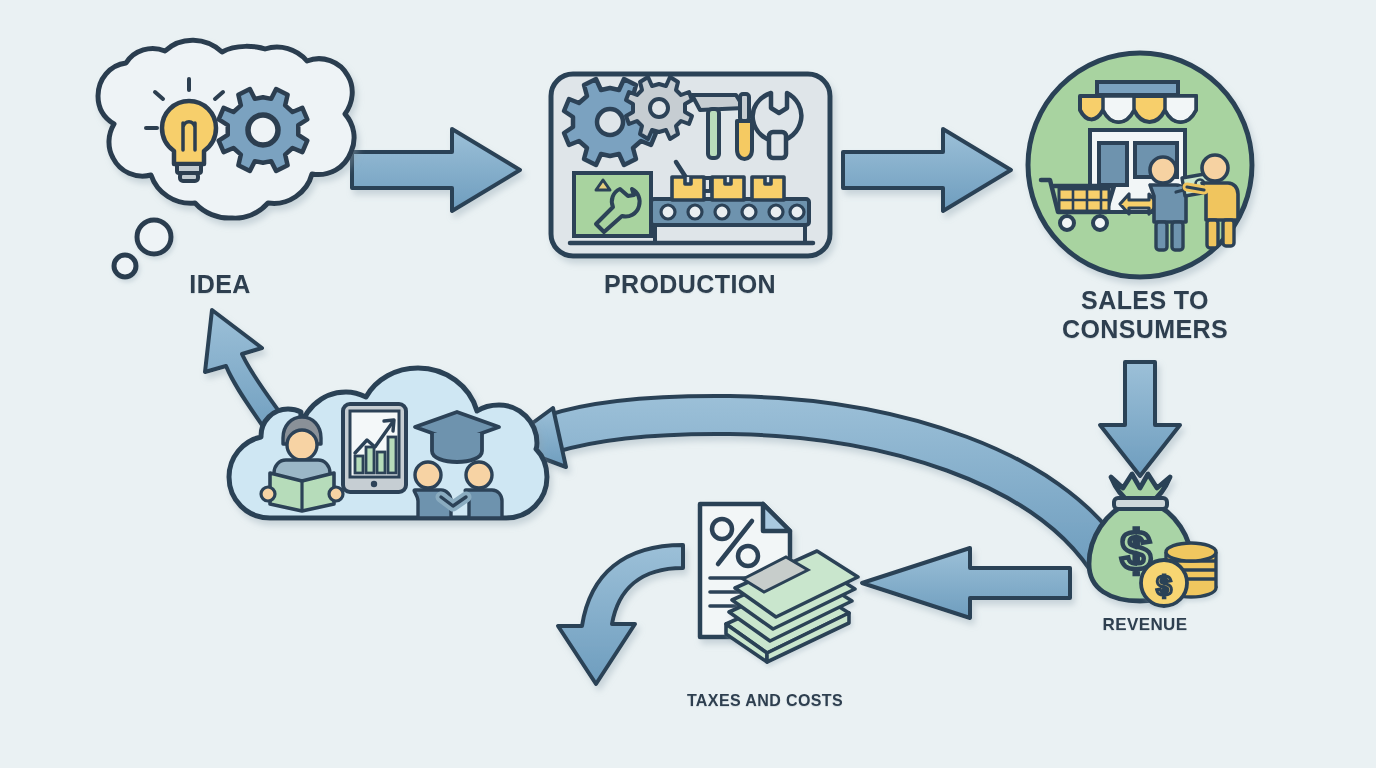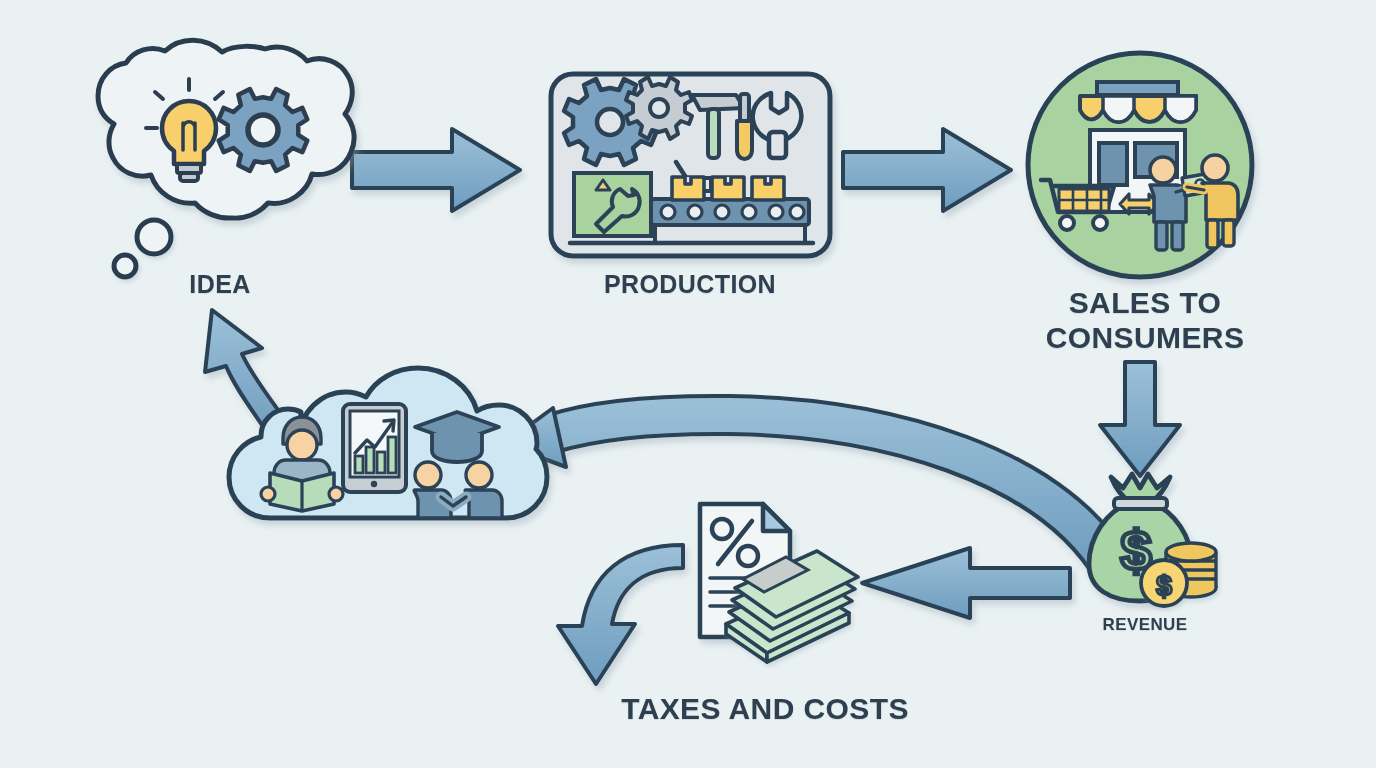--- a/index.html
+++ b/index.html
@@ -32,23 +32,23 @@
     font-weight: bold;
     letter-spacing: 0.4px;
     text-align: center;
     line-height: 1.16;
     white-space: pre-line;
     text-shadow: 0 1px 1px rgba(150,165,175,0.30);
     user-select: none;
   }
   .lbl-idea      { left: 150px; top: 270px; width: 140px; font-size: 25px; }
   .lbl-prod      { left: 560px; top: 270px; width: 260px; font-size: 25px; }
-  .lbl-sales     { left: 1040px; top: 286px; width: 210px; font-size: 30px; }
+  .lbl-sales     { left: 1040px; top: 286px; width: 210px; font-size: 25px; }
   .lbl-revenue   { left: 1045px; top: 615px; width: 200px; font-size: 17px; }
-  .lbl-taxes     { left: 590px; top: 692px; width: 350px; font-size: 30px; }
+  .lbl-taxes     { left: 590px; top: 692px; width: 350px; font-size: 16px; }
   .lbl-reinvest  { left: 205px; top: 566px; width: 350px; font-size: 25px; }
 </style>
 </head>
 <body>
 
 <div id="stage">
 
   <svg class="layer" viewBox="0 0 1376 768">
     <defs>
       <filter id="softshadow" x="-30%" y="-30%" width="170%" height="170%">

